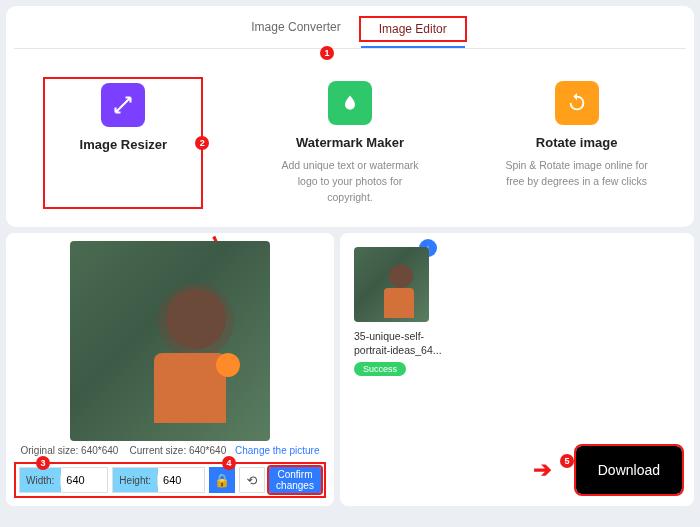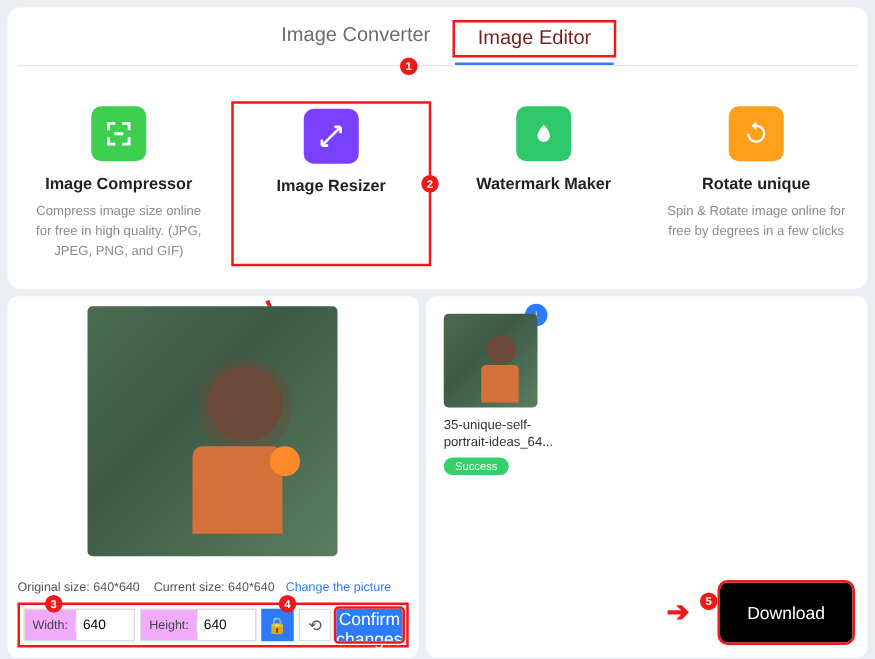--- a/index.html
+++ b/index.html
@@ -1,19 +1,19 @@
 <!DOCTYPE html>
 <html><head>
 <meta charset="utf-8">
 <style>
   *{box-sizing:border-box;margin:0;padding:0;font-family:-apple-system,BlinkMacSystemFont,"Segoe UI",Arial,sans-serif}
   body{background:#ebeef3;width:700px;height:527px;overflow:hidden}
   .top-panel{background:#fff;border-radius:10px;margin:6px;padding:10px 8px 18px}
   .tabs{display:flex;justify-content:center;border-bottom:1px solid #e6e6e6;position:relative;padding-bottom:6px}
-  .tab{font-size:16px;color:#6b6b6b;padding:4px 18px;cursor:pointer}
+  .tab{font-size:12px;color:#6b6b6b;padding:4px 18px;cursor:pointer}
   .tab.active{color:#7f1d1d;border:2px solid #f01818;position:relative}
   .badge{position:absolute;width:14px;height:14px;border-radius:50%;background:#f01818;color:#fff;font-size:9px;font-weight:bold;display:flex;align-items:center;justify-content:center}
   .badge.b1{left:50%;margin-left:-30px;top:30px}
   .tab.active::after{content:'';position:absolute;left:0;right:0;bottom:-8px;height:2px;background:#2f7bff}
   .cards{display:flex;justify-content:space-around;margin-top:28px;gap:8px}
   .card{text-align:center;width:160px;padding:4px}
   .card.boxed{border:2px solid #f01818;position:relative}
   .badge.b2{right:-8px;top:50%;margin-top:-7px}
   .icon-sq{width:44px;height:44px;border-radius:8px;margin:0 auto 10px;display:flex;align-items:center;justify-content:center}
   .ic-green{background:#3fcf4e}
@@ -25,32 +25,32 @@
   .bottom{display:flex;gap:6px;margin:0 6px}
   .panel{background:#fff;border-radius:8px;position:relative}
   .panel-left{flex:1;padding:8px}
   .panel-right{width:354px;padding:14px}
   .photo{width:200px;height:200px;margin:0 auto;border-radius:4px;overflow:hidden;background:linear-gradient(135deg,#4a6b52 0%,#3d5a46 40%,#5a7d60 100%);position:relative}
   .photo::before{content:'';position:absolute;left:48%;top:24%;width:60px;height:60px;border-radius:50%;background:#6b4a3a;box-shadow:0 2px 0 8px rgba(107,74,58,.4)}
   .photo::after{content:'';position:absolute;left:42%;top:56%;width:72px;height:70px;background:#d4703a;border-radius:8px 8px 0 0}
   .flower{position:absolute;right:30px;top:56%;width:24px;height:24px;background:#ff8a2a;border-radius:50%;z-index:2}
   .arrow{position:absolute;color:#f01818;font-size:22px;font-weight:bold}
   .arrow.a1{left:202px;top:-2px;transform:rotate(20deg)}
-  .sizes{font-size:10px;color:#555;margin-top:20px}
+  .sizes{text-align:center;font-size:10px;color:#555;margin-top:4px}
   .sizes a{color:#2f7bff;text-decoration:none;margin-left:6px}
   .ctrl-row{display:flex;align-items:center;gap:4px;margin-top:6px;border:2px solid #f01818;padding:3px;position:relative}
   .badge.b3{left:20px;top:-8px}
   .badge.b4{right:88px;top:-8px}
-  .fld{display:flex;align-items:center;border:1px solid #ddd;background:#f0abfc;height:26px}
+  .fld{display:flex;align-items:center;border:1px solid #ddd;background:#7dd3fc;height:26px}
   .fld label{font-size:10px;color:#444;padding:0 6px;border-right:1px solid #ddd}
   .fld input{border:0;width:46px;font-size:11px;padding:0 5px;outline:none;height:24px}
   .sqbtn{width:26px;height:26px;display:flex;align-items:center;justify-content:center;font-size:13px;cursor:pointer}
   .sqbtn.lock{background:#2f7bff;color:#fff}
   .sqbtn.reset{background:#fff;border:1px solid #ddd;color:#555}
-  .confirm{flex:1;background:#2f7bff;color:#fff;font-size:14px;height:26px;border:0;border-radius:2px;cursor:pointer;outline:2px solid #f01818}
+  .confirm{flex:1;background:#2f7bff;color:#fff;font-size:10px;height:26px;border:0;border-radius:2px;cursor:pointer;outline:2px solid #f01818}
   .thumb-wrap{position:relative;width:75px}
   .thumb{width:75px;height:75px;border-radius:4px;overflow:hidden;background:linear-gradient(135deg,#4a6b52 0%,#3d5a46 40%,#5a7d60 100%);position:relative}
   .thumb::before{content:'';position:absolute;left:46%;top:22%;width:24px;height:24px;border-radius:50%;background:#6b4a3a}
   .thumb::after{content:'';position:absolute;left:40%;top:54%;width:30px;height:30px;background:#d4703a;border-radius:4px 4px 0 0}
   .dl-ico{position:absolute;right:-8px;top:-8px;width:18px;height:18px;border-radius:50%;background:#2f7bff;color:#fff;font-size:11px;display:flex;align-items:center;justify-content:center}
   .fname{font-size:10.5px;color:#333;margin-top:8px;line-height:1.3;width:90px}
   .pill{display:inline-block;background:#34d06a;color:#fff;font-size:9px;padding:2px 9px;border-radius:9px;margin-top:4px}
   .dl-row{display:flex;align-items:center;justify-content:flex-end;position:absolute;bottom:12px;right:12px;left:12px}
   .arrow.a2{position:static;margin-right:24px;font-size:22px}
   .badge.b5{position:absolute;right:108px;bottom:26px}
@@ -59,53 +59,45 @@
 </head>
 <body>
 
 <div class="top-panel">
   <div class="tabs">
     <div class="tab">Image Converter</div>
     <div class="tab active">Image Editor</div>
     <div class="badge b1">1</div>
   </div>
   <div class="cards">
-    <div class="card">
-      <div class="icon-sq ic-green">
-          <svg width="22" height="22" viewBox="0 0 24 24" fill="none" stroke="#fff" stroke-width="2.5">
-            <path d="M3 9V3h6M21 9V3h-6M3 15v6h6M21 15v6h-6M8 12h8"></path>
-          </svg>
-        </div>
-      <h3>Image Compressor</h3>
-      <p>Compress image size online for free in high quality. (JPG, JPEG, PNG, and GIF)</p>
-    </div>
     <div class="card boxed">
       <div class="badge b2">2</div>
       <div class="icon-sq ic-purple">
           <svg width="20" height="20" viewBox="0 0 24 24" fill="none" stroke="#fff" stroke-width="2.5">
             <path d="M3 21L21 3M3 21v-6M3 21h6M21 3v6M21 3h-6"></path>
           </svg>
         </div>
       <h3>Image Resizer</h3>
     </div>
     <div class="card">
       <div class="icon-sq ic-green2">
           <svg width="20" height="20" viewBox="0 0 24 24" fill="#fff">
             <path d="M12 3c3 4 6 7 6 11a6 6 0 01-12 0c0-4 3-7 6-11z"></path>
           </svg>
         </div>
       <h3>Watermark Maker</h3>
+      <p>Add unique text or watermark logo to your photos for copyright.</p>
     </div>
     <div class="card">
       <div class="icon-sq ic-orange">
           <svg width="22" height="22" viewBox="0 0 24 24" fill="none" stroke="#fff" stroke-width="2.5">
             <path d="M4 12a8 8 0 108-8V1L8 5l4 4V6a6 6 0 11-6 6H4z" fill="#fff" stroke="none"></path>
           </svg>
         </div>
-      <h3>Rotate unique</h3>
+      <h3>Rotate image</h3>
       <p>Spin &amp; Rotate image online for free by degrees in a few clicks</p>
     </div>
   </div>
 </div>
 
 <div class="bottom">
   <div class="panel panel-left">
     <span class="arrow a1">➘</span>
     <div class="photo">
         <div class="flower"></div>

